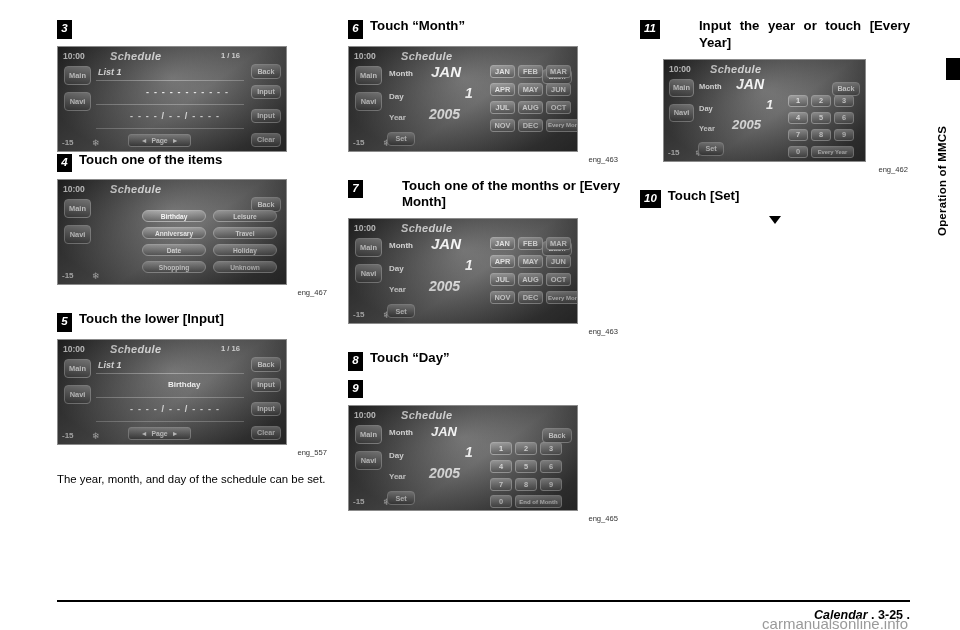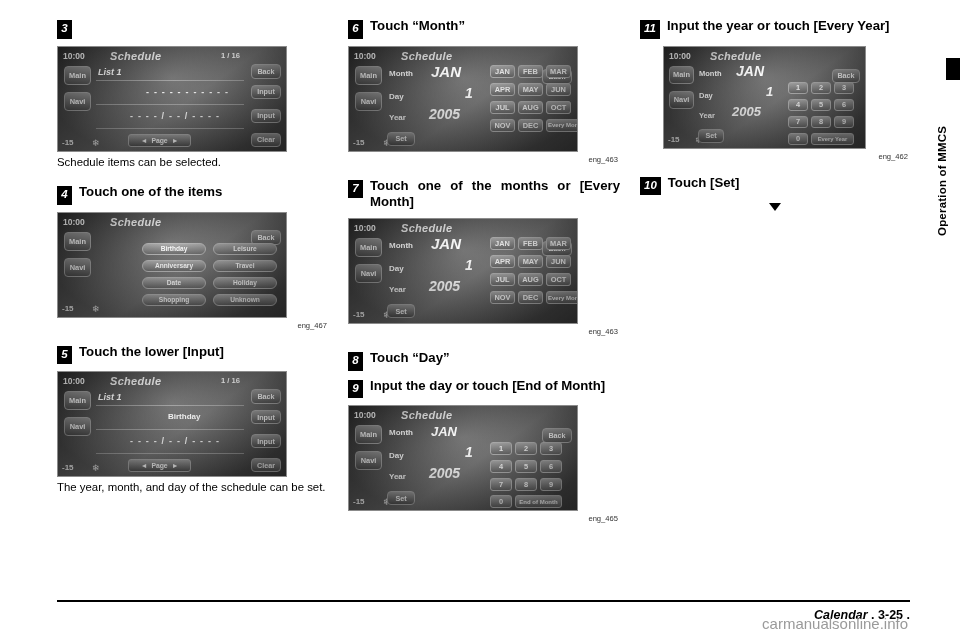--- a/index.html
+++ b/index.html
@@ -32,21 +32,21 @@
   .step { display:flex; align-items:flex-start; margin:0 0 7px 0; }
   .stepnum {
     flex:0 0 auto; background:#000; color:#fff; font-weight:bold;
     font-size:11.5px; line-height:1; padding:3px 4px 4px 4px;
     min-width:15px; text-align:center; margin-right:7px; margin-top:2px;
     font-style:italic;
   }
   .steptxt {
     font-size:13.2px; font-weight:bold; color:#000; line-height:1.28;
   }
-  .steptxt.just { text-align:justify; }
+  .steptxt.just { text-align:justify;margin-left:32px; }
   .body-txt {
     font-size:11.4px; color:#000; line-height:1.45; margin:2px 0 14px 0;
   }
   .caption {
     font-size:7.6px; color:#333; text-align:right; margin:3px 2px 14px 0;
   }
 
   
   .screen {
     position:relative; width:230px; height:106px; margin:6px 0 0 0;
@@ -180,21 +180,20 @@
         <div class="btn" style="right:5px; bottom:4px; width:30px; height:14px;">Clear</div>
         <div class="pagebar">
           <span>◄</span>
           <span>Page</span>
           <span>►</span>
         </div>
         <div class="scr-shadow"></div>
       </div>
     </div>
 
-    <div class="body-txt">Schedule items can be selected.</div>
 
     <div class="step">
       <div class="stepnum">4</div>
       <div class="steptxt">Touch one of the items</div>
     </div>
 
     <div class="scr-wrap">
       <div class="screen">
         <div class="clock">10:00</div>
         <div class="scr-title">Schedule</div>
@@ -240,20 +239,21 @@
         <div class="btn" style="right:5px; top:62px; width:30px; height:14px;">Input</div>
         <div class="hr-sep" style="top:81px;"></div>
         <div class="btn" style="right:5px; bottom:4px; width:30px; height:14px;">Clear</div>
         <div class="pagebar">
           <span>◄</span>
           <span>Page</span>
           <span>►</span>
         </div>
         <div class="scr-shadow"></div>
       </div>
+      <div class="caption">eng_557</div>
     </div>
 
     <div class="body-txt">The year, month, and day of the schedule can be set.</div>
   </div>
 
   <div class="col col2">
 
     <div class="step">
       <div class="stepnum">6</div>
       <div class="steptxt">Touch “Month”</div>
@@ -338,21 +338,20 @@
       <div class="caption">eng_463</div>
     </div>
 
     <div class="step">
       <div class="stepnum">8</div>
       <div class="steptxt">Touch “Day”</div>
     </div>
 
     <div class="step">
       <div class="stepnum">9</div>
-      <div class="steptxt just">Input the day or touch [End of Month]</div>
     </div>
 
     <div class="scr-wrap">
       <div class="screen">
         <div class="clock">10:00</div>
         <div class="scr-title">Schedule</div>
         <div class="btn back2">Back</div>
         <div class="sidebtn main">Main</div>
         <div class="sidebtn navi">Navi</div>
         <div class="temp">-15</div>

